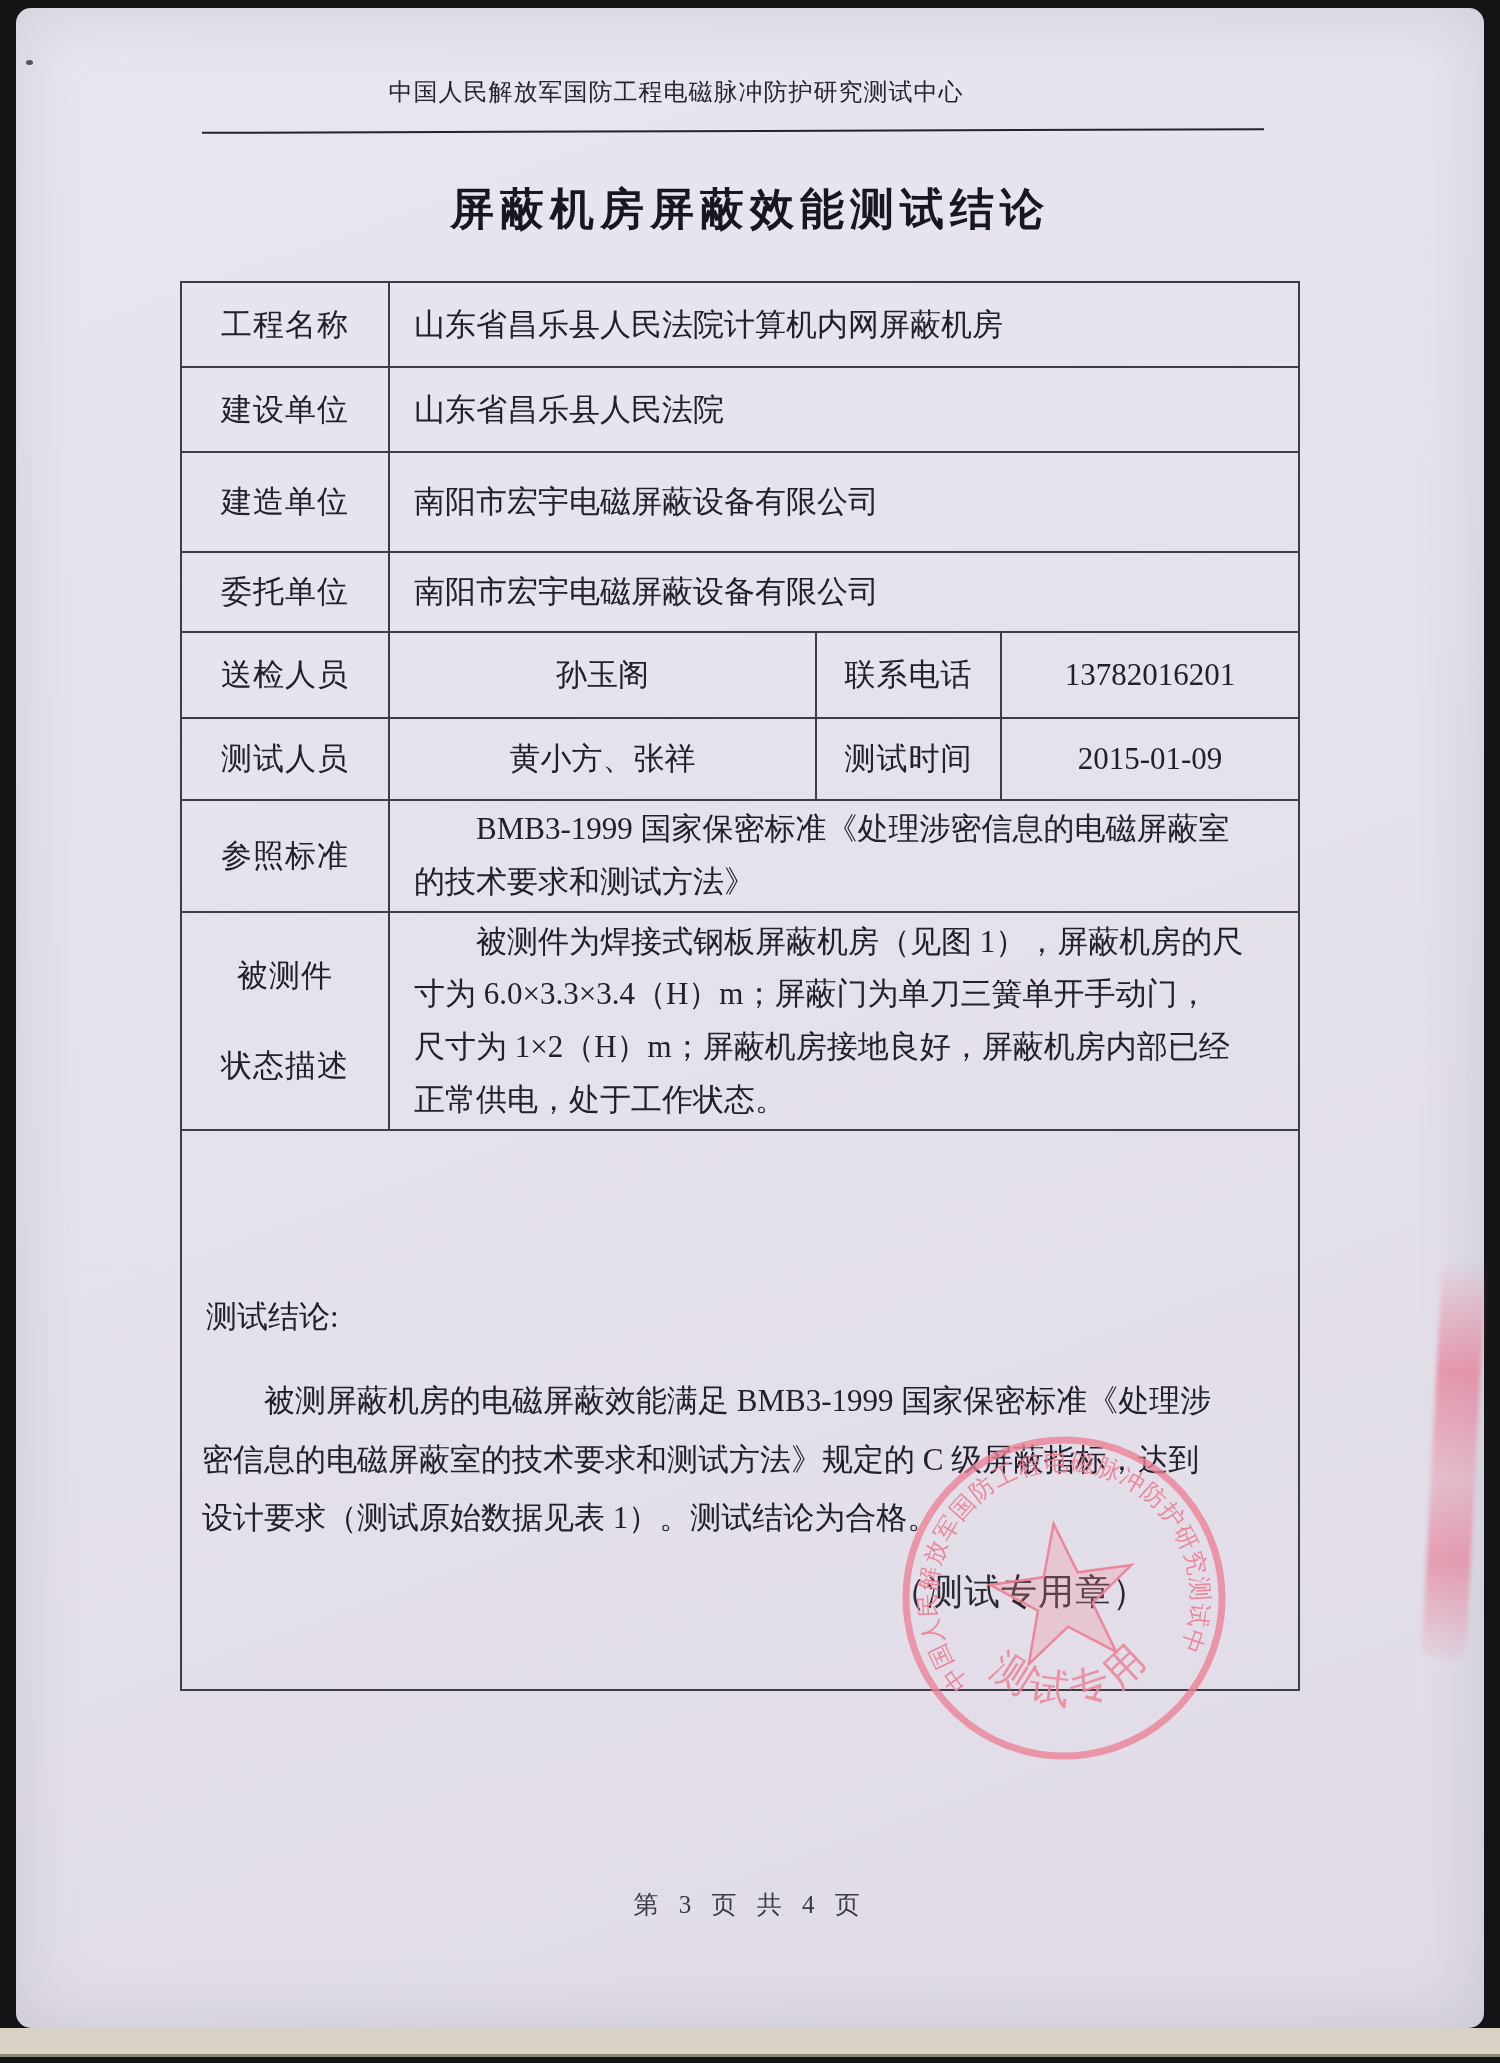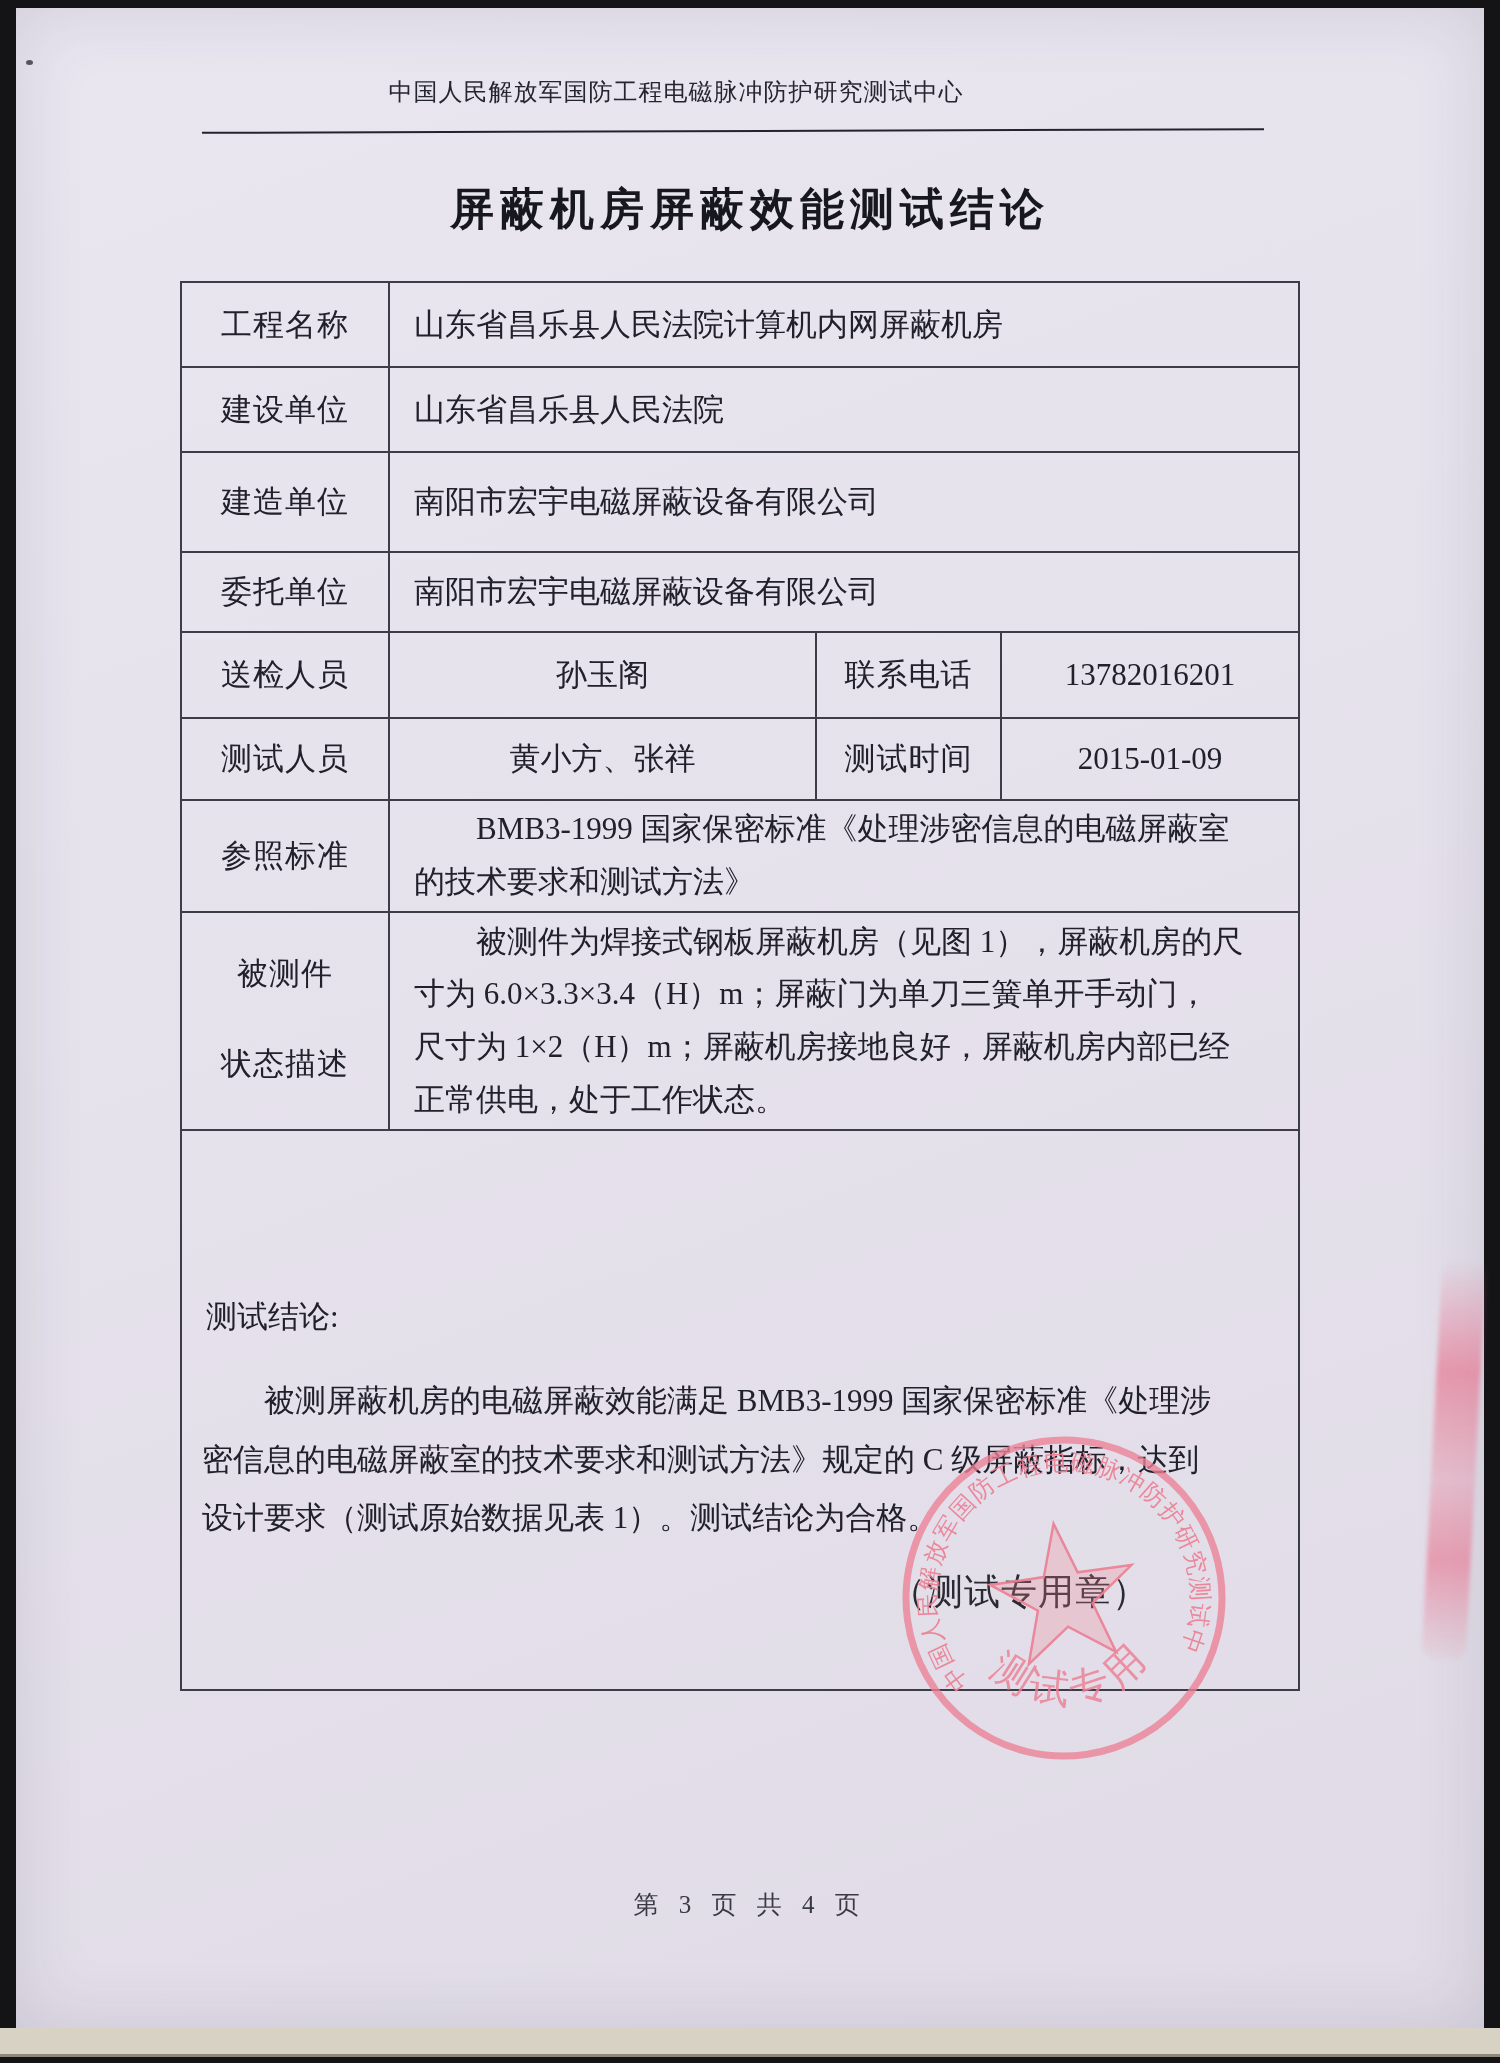--- a/index.html
+++ b/index.html
@@ -1,39 +1,39 @@
 <!DOCTYPE html>
 <html><head>
 <meta charset="utf-8">
 <style>
   html,body{margin:0;padding:0;background:#101013;}
   .scan{position:relative;width:1500px;height:2063px;background:#141417;overflow:hidden;
         font-family:"Liberation Serif","DejaVu Serif",serif;}
   .paper{position:absolute;left:16px;top:8px;width:1468px;height:2020px;
          background:linear-gradient(160deg,#eae6f0 0%,#e6e2ec 45%,#e0dbe6 100%);
-         box-shadow:inset 0 0 70px rgba(60,55,85,.14);color:#22222c;}
+         box-shadow:inset 0 0 70px rgba(60,55,85,.14);color:#22222c;border-radius:15px;}
   .bottom-strip{position:absolute;left:0;top:2028px;width:1500px;height:28px;background:#d8d2c5;}
   .bottom-line{position:absolute;left:0;top:2054px;width:1500px;height:3px;background:#8e887a;}
 
   .doc-header{position:absolute;left:150px;top:68px;width:1020px;text-align:center;
               font-size:24px;letter-spacing:1px;color:#25252f;}
   .header-rule{position:absolute;left:186px;top:122px;width:1062px;height:2px;background:#23232e;
                transform:rotate(-0.2deg);}
   .doc-title{position:absolute;left:0;top:172px;width:1468px;margin:0;text-align:center;
              font-family:"Liberation Sans","DejaVu Sans",sans-serif;
              font-size:44px;font-weight:700;letter-spacing:6px;color:#17171f;}
 
   table.info-table{position:absolute;left:164px;top:273px;width:1118px;
                    border-collapse:collapse;table-layout:fixed;
                    border:2px solid #3d3d49;font-size:31px;color:#21212b;}
   table.info-table td{border:2px solid #3d3d49;vertical-align:middle;}
   .r1{height:85px}.r2{height:85px}.r3{height:100px}.r4{height:80px}.r5{height:86px}
   .r6{height:100px}.r7{height:82px}.r8{height:112px}.r9{height:218px}.r10{height:560px}
   td.lbl{text-align:center;letter-spacing:1px;}
-  td.lbl.tall{white-space:pre-line;line-height:2.9;font-family:Liberation Mono, monospace;}
+  td.lbl.tall{white-space:pre-line;line-height:2.9;}
   td.val.left{text-align:left;padding:0 24px;}
   td.val.center{text-align:center;}
   .pre{white-space:pre-line;line-height:1.7;}
   td.concl{vertical-align:top;padding:16px 16px 0 20px;}
   .conclusion-label{font-size:31px;margin:8px 0 0 4px;}
   .conclusion-text{font-size:31px;line-height:1.9;margin-top:34px;white-space:pre-line;
                    padding-right:18px;}
 
   .stamp{position:absolute;left:873px;top:1415px;width:350px;height:350px;opacity:.92;}
   .stamp-note{position:absolute;left:874px;top:1560px;font-size:36px;letter-spacing:1px;

